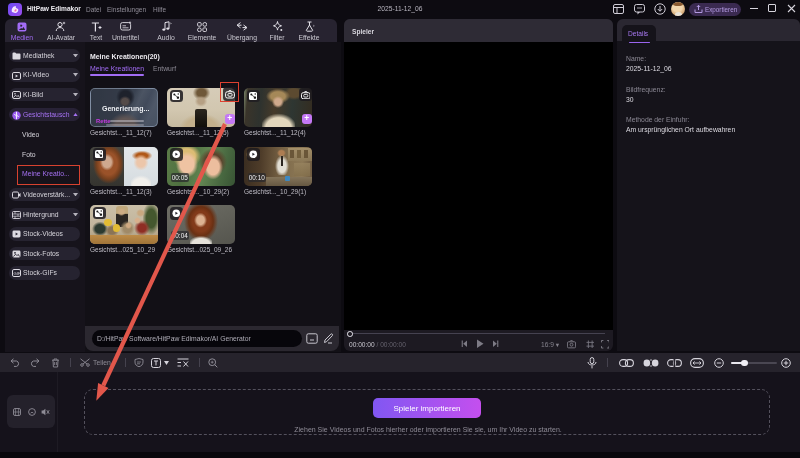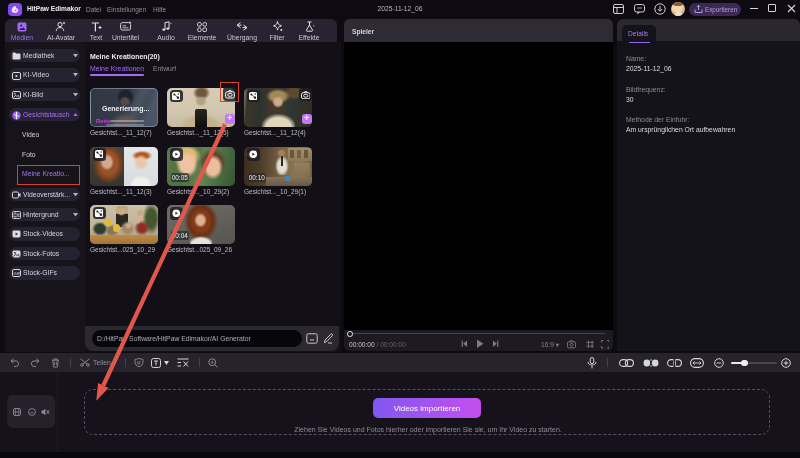--- a/index.html
+++ b/index.html
@@ -522,21 +522,21 @@
   <svg class="abs" style="left:27.5px;top:407.5px;" width="8" height="8" viewBox="0 0 8 8">
     <circle cx="4" cy="4" r="3.4" fill="none" stroke="#8e8c96" stroke-width="0.9"></circle>
     <path d="M2.2 5.5 C3 4 5 4 5.8 5.5" fill="none" stroke="#8e8c96" stroke-width="0.8"></path>
   </svg>
   <svg class="abs" style="left:41px;top:407.5px;" width="9" height="8" viewBox="0 0 9 8">
     <path d="M0.6 2.6 L2.2 2.6 L4.4 0.8 L4.4 7.2 L2.2 5.4 L0.6 5.4 Z" fill="#8e8c96"></path>
     <path d="M5.8 2.2 L8.2 5.8 M8.2 2.2 L5.8 5.8" stroke="#8e8c96" stroke-width="0.9"></path>
   </svg>
   <div class="abs" style="left:84px;top:389px;width:686px;height:46px;border:1px dashed #54515d;border-radius:9px;"></div>
   <div class="abs" style="left:373px;top:398px;width:108px;height:20px;border-radius:5px;background:linear-gradient(90deg,#8157f2,#c44fee);"></div>
-  <div class="abs txt" style="left:427px;top:403.5px;font-size:8px;color:#fff;transform:translateX(-50%);">Videos importieren</div>
+  <div class="abs txt" style="left:427px;top:403.5px;font-size:8px;color:#fff;transform:translateX(-50%);">Spieler importieren</div>
   <div class="abs txt" style="left:428px;top:425.5px;font-size:7px;color:#8f8c97;transform:translateX(-50%);">Ziehen Sie Videos und Fotos hierher oder importieren Sie sie, um Ihr Video zu starten.</div>
   <div class="abs" style="left:0;top:452px;width:800px;height:6px;background:#08070c;"></div>
 
   <div class="abs" style="left:220px;top:82px;width:19px;height:20px;border:1.8px solid #de4130;z-index:40;"></div>
   <div class="abs" style="left:17px;top:165px;width:63px;height:20px;border:1.6px solid #d8422f;z-index:40;"></div>
   <svg class="abs" style="left:0;top:0;z-index:50;pointer-events:none;" width="800" height="458" viewBox="0 0 800 458">
     <line x1="225" y1="124" x2="103.3" y2="385.5" stroke="#e2574b" stroke-width="4.2"></line>
     <polygon points="96.3,400.8 98.1,383 108.5,388" fill="#e2574b"></polygon>
   </svg>
 

